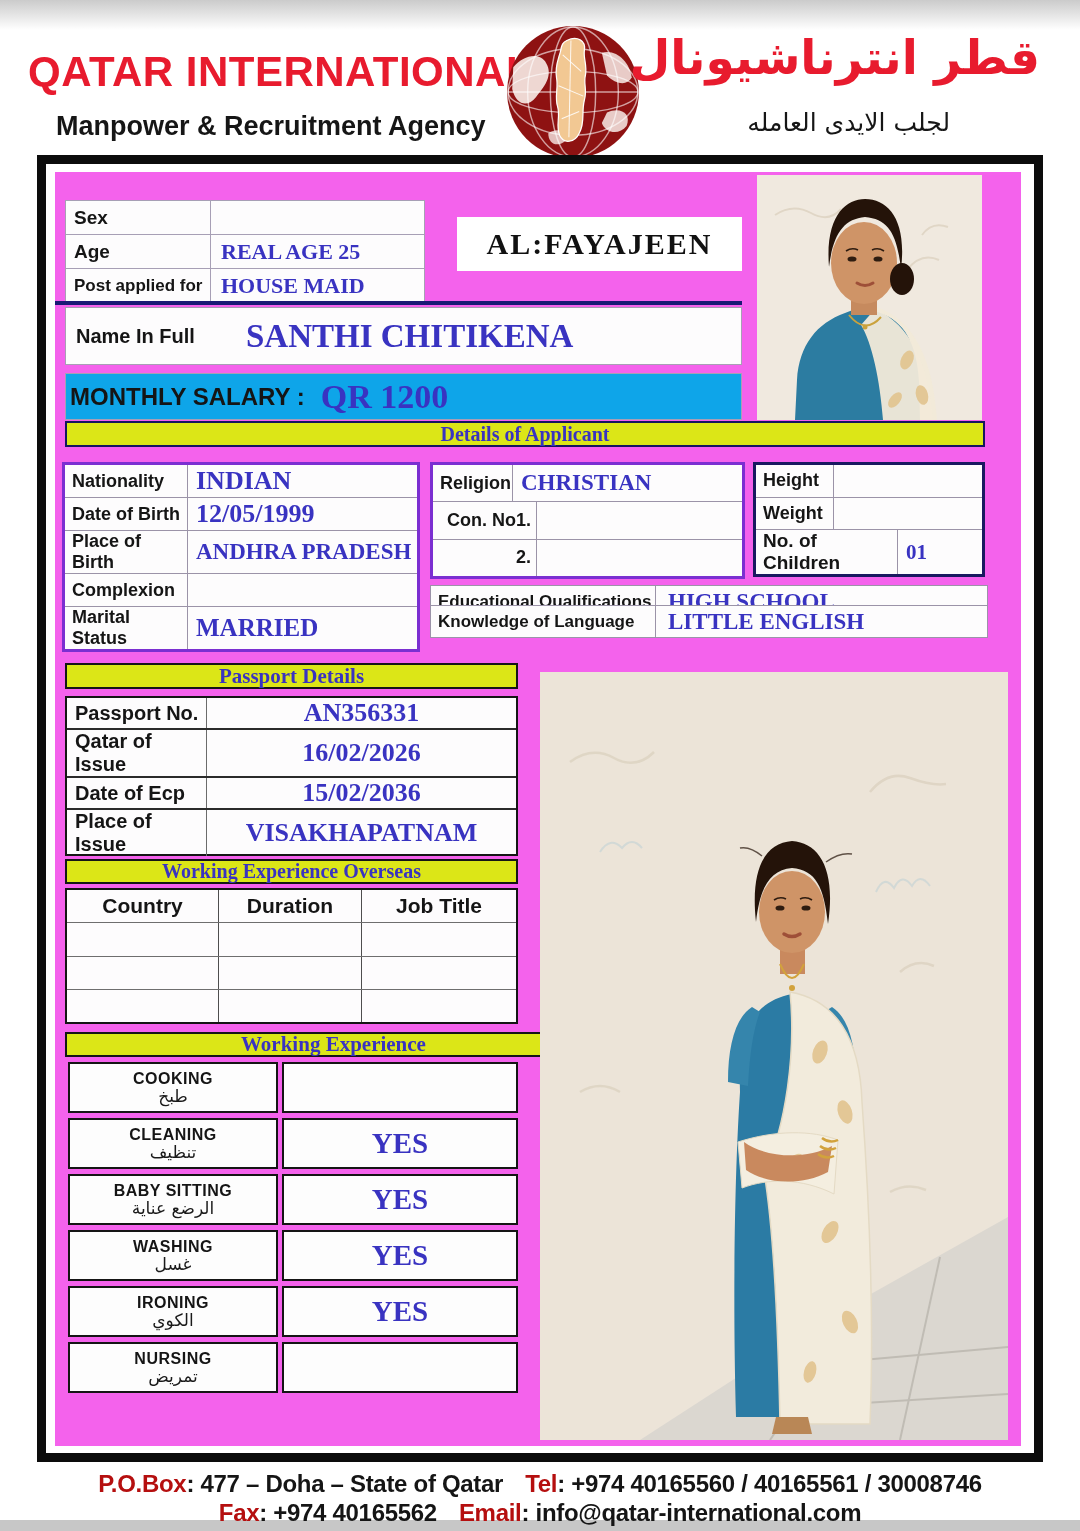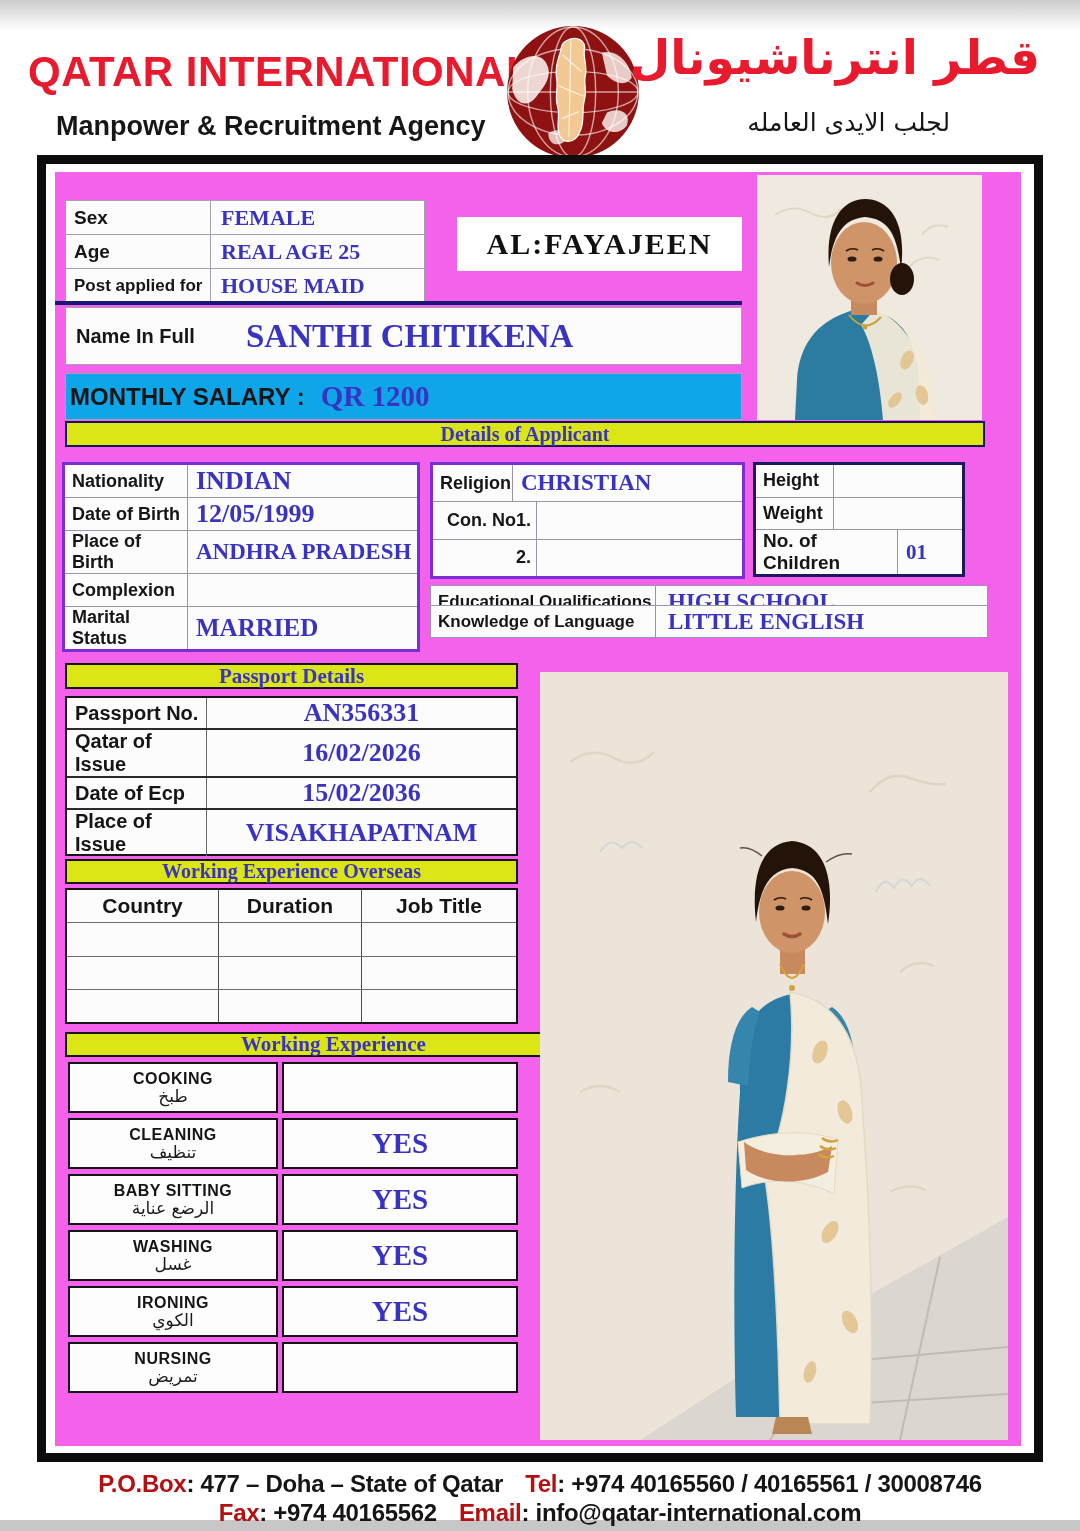--- a/index.html
+++ b/index.html
@@ -50,21 +50,21 @@
 
   .name-row { position:absolute; left:65px; top:307px; width:677px; height:58px;
               background:#fdfcfd; border:1px solid #a79fb5; display:flex; }
   .name-row .nlabel { width:180px; display:flex; align-items:center; padding-left:10px; font-size:20px; }
   .name-row .nval { flex:1; display:flex; align-items:center; font-size:33px; }
 
   .salary-row { position:absolute; left:65px; top:373px; width:677px; height:47px;
                 background:#0ea5e9; border:1px solid #a79fb5; display:flex; align-items:center;
                 padding-left:4px; }
   .salary-row .slab { font-size:24px; }
-  .salary-row .sv { font-size:29px; margin-left:16px; }
+  .salary-row .sv { font-size:34px; margin-left:16px; }
 
   
   .dbox { position:absolute; background:#fdfcfd; display:flex; flex-direction:column; }
   .drow { flex:1; display:flex; border-top:1px solid #9b93a8; }
   .drow:first-child { border-top:none; }
   .dlabel { border-right:1px solid #9b93a8; display:flex; align-items:center; padding-left:7px;
             font-size:18px; font-weight:bold; color:#151515; }
   .dval { flex:1; display:flex; align-items:center; padding-left:8px; font-size:23px; }
 
   .photo { position:absolute; }
@@ -138,21 +138,20 @@
 
   <div class="ar ar-red" dir="rtl">قطر انترناشيونال</div>
   <div class="ar ar-black" dir="rtl">لجلب الايدى العامله</div>
 
   <div class="frame"></div>
   <div class="panel"></div>
 
   <div class="abs" style="left:65px; top:200px; width:360px;">
     <div class="srow">
       <div class="slabel lbl">Sex</div>
-      <div class="sval val">FEMALE</div>
     </div>
     <div class="srow">
       <div class="slabel lbl">Age</div>
       <div class="sval val">REAL AGE 25</div>
     </div>
     <div class="srow">
       <div class="slabel lbl" style="font-size:17px;">Post applied for</div>
       <div class="sval val">HOUSE MAID</div>
     </div>
   </div>
@@ -240,21 +239,21 @@
     <div class="drow">
       <div class="dlabel" style="width:104px; justify-content:flex-end; padding-right:5px;">Con. No1.</div>
       <div class="dval val"></div>
     </div>
     <div class="drow">
       <div class="dlabel" style="width:104px; justify-content:flex-end; padding-right:5px;">2.</div>
       <div class="dval val"></div>
     </div>
   </div>
 
-  <div class="dbox" style="left:753px; top:462px; width:212px; height:115px; border:3px solid #191960;">
+  <div class="dbox" style="left:753px; top:462px; width:232px; height:115px; border:3px solid #191960;">
     <div class="drow">
       <div class="dlabel" style="width:78px;">Height</div>
       <div class="dval val"></div>
     </div>
     <div class="drow">
       <div class="dlabel" style="width:78px;">Weight</div>
       <div class="dval val"></div>
     </div>
     <div class="drow">
       <div class="dlabel" style="width:142px; font-size:19px;">No. of Children</div>

